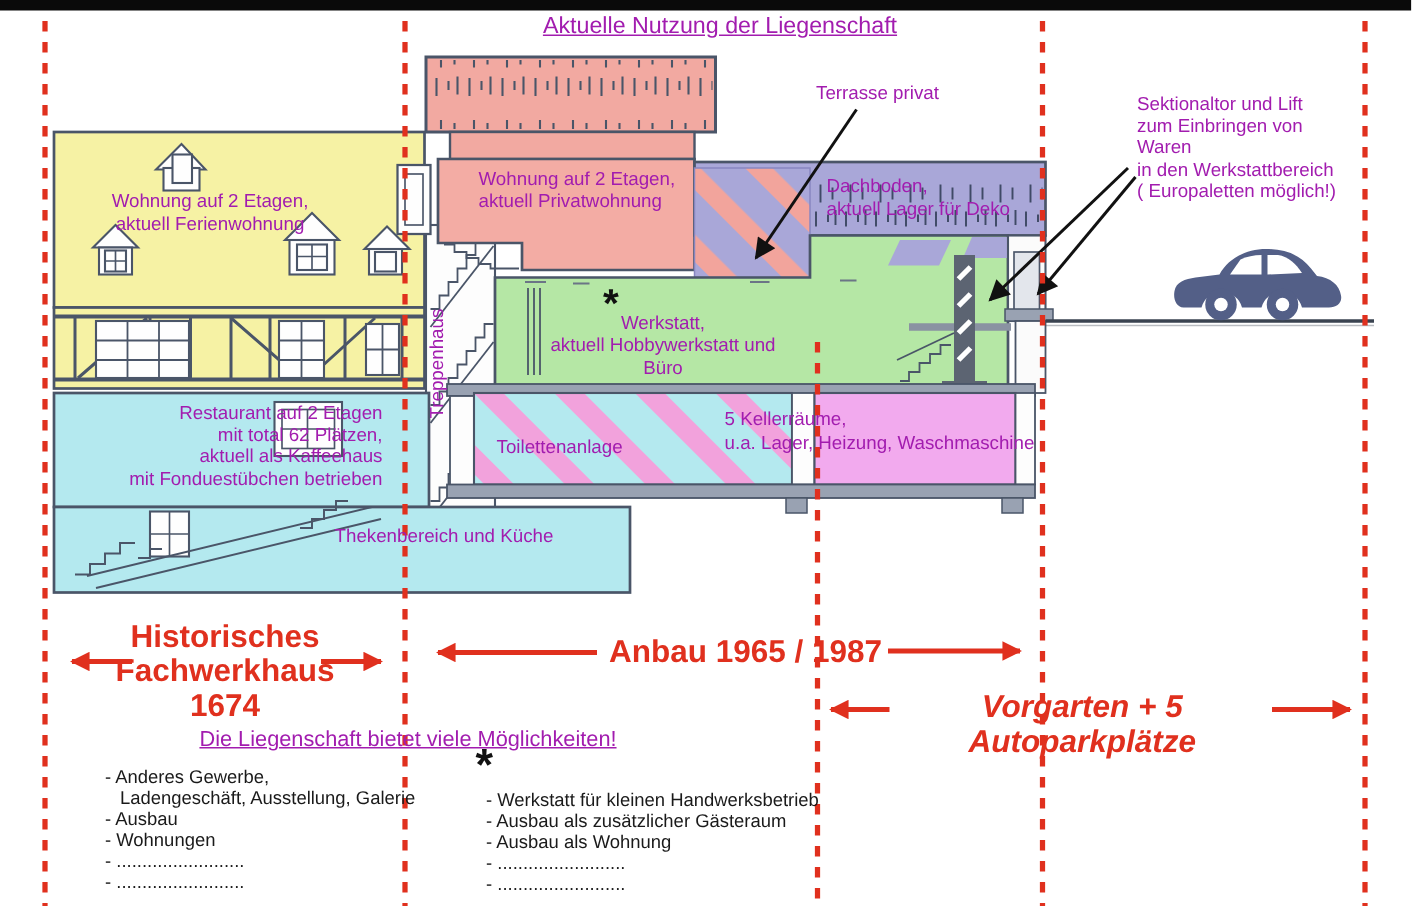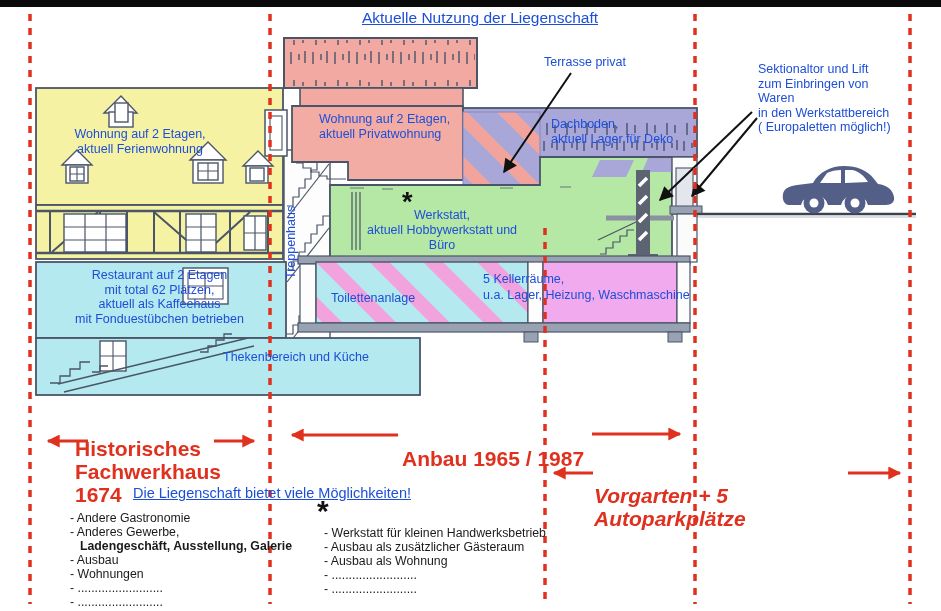--- a/index.html
+++ b/index.html
@@ -1,27 +1,27 @@
 <!DOCTYPE html>
 <html><head>
 <meta charset="utf-8">
 <style>
   html,body{margin:0;padding:0;background:#fff;}
   #stage{position:relative;width:941px;height:611px;background:#fff;overflow:hidden;
          font-family:"Liberation Sans","DejaVu Sans",sans-serif;color:#151515;}
   #topbar{position:absolute;left:0;top:0;width:941px;height:7px;background:#0a0a0a;}
   svg{position:absolute;left:0;top:0;}
-  .lbl{position:absolute;font-size:12.5px;line-height:15px;color:#1d4ed8;white-space:pre-line;}
+  .lbl{position:absolute;font-size:12.5px;line-height:15px;color:#a21caf;white-space:pre-line;}
   .center{text-align:center;}
   .title{font-size:15.5px;text-decoration:underline;}
-  .era{position:absolute;color:#e0301e;font-size:21px;line-height:23px;font-weight:700;white-space:pre-line;text-align:left;margin-top:24px;}
+  .era{position:absolute;color:#e0301e;font-size:21px;line-height:23px;font-weight:700;white-space:pre-line;text-align:center;}
   .vert{writing-mode:vertical-rl;transform:rotate(180deg);}
   .list{position:absolute;font-size:12.3px;line-height:14px;color:#1a1a1a;}
   .list div{white-space:pre;}
-  .pl10{padding-left:10px;font-weight:bold;}
+  .pl10{padding-left:10px;}
   .ast{position:absolute;font-weight:700;color:#111;}
 </style>
 </head>
 <body>
 
 <div id="stage">
   <div id="topbar"></div>
 
   <div class="lbl title center" style="left:330px;top:10px;width:300px;">Aktuelle Nutzung der Liegenschaft</div>
 
@@ -212,39 +212,38 @@
   <div class="lbl" style="left:758px;top:62px;width:145px;line-height:14.5px;">Sektionaltor und Lift
 zum Einbringen von Waren
 in den Werkstattbereich
 ( Europaletten möglich!)</div>
   <div class="lbl" style="left:551px;top:117px;width:150px;">Dachboden,
 aktuell Lager für Deko</div>
   <div class="lbl vert" style="left:284px;top:187px;height:92px;">Treppenhaus</div>
   <div class="ast" style="left:402px;top:190px;font-size:27px;line-height:24px;">*</div>
   <div class="lbl center" style="left:358px;top:208px;width:168px;text-align:center;">Werkstatt,
 aktuell Hobbywerkstatt und Büro</div>
-  <div class="lbl center" style="left:52px;top:268px;width:215px;line-height:14.5px;">Restaurant auf 2 Etagen
+  <div class="lbl center" style="left:40px;top:268px;width:215px;line-height:14.5px;text-align:right;">Restaurant auf 2 Etagen
 mit total 62 Plätzen,
 aktuell als Kaffeehaus
 mit Fonduestübchen betrieben</div>
   <div class="lbl" style="left:331px;top:291px;">Toilettenanlage</div>
   <div class="lbl" style="left:483px;top:272px;width:220px;line-height:15.5px;">5 Kellerräume,
 u.a. Lager, Heizung, Waschmaschine</div>
   <div class="lbl" style="left:223px;top:350px;">Thekenbereich und Küche</div>
 
   <div class="era" style="left:75px;top:413px;width:150px;">Historisches
 Fachwerkhaus
 1674</div>
   <div class="era" style="left:402px;top:423px;width:190px;">Anbau 1965 / 1987</div>
   <div class="era" style="left:594px;top:460px;width:255px;font-style:italic;">Vorgarten + 5 Autoparkplätze</div>
 
   <div class="lbl center" style="left:122px;top:486px;width:300px;font-size:14.5px;text-decoration:underline;">Die Liegenschaft bietet viele Möglichkeiten!</div>
 
   <div class="list" style="left:70px;top:511px;">
-    <div>- Andere Gastronomie</div>
     <div>- Anderes Gewerbe,</div>
     <div class="pl10">Ladengeschäft, Ausstellung, Galerie</div>
     <div>- Ausbau</div>
     <div>- Wohnungen</div>
     <div>- .........................</div>
     <div>- .........................</div>
   </div>
 
   <div class="ast" style="left:317px;top:498px;font-size:30px;line-height:26px;">*</div>
 

